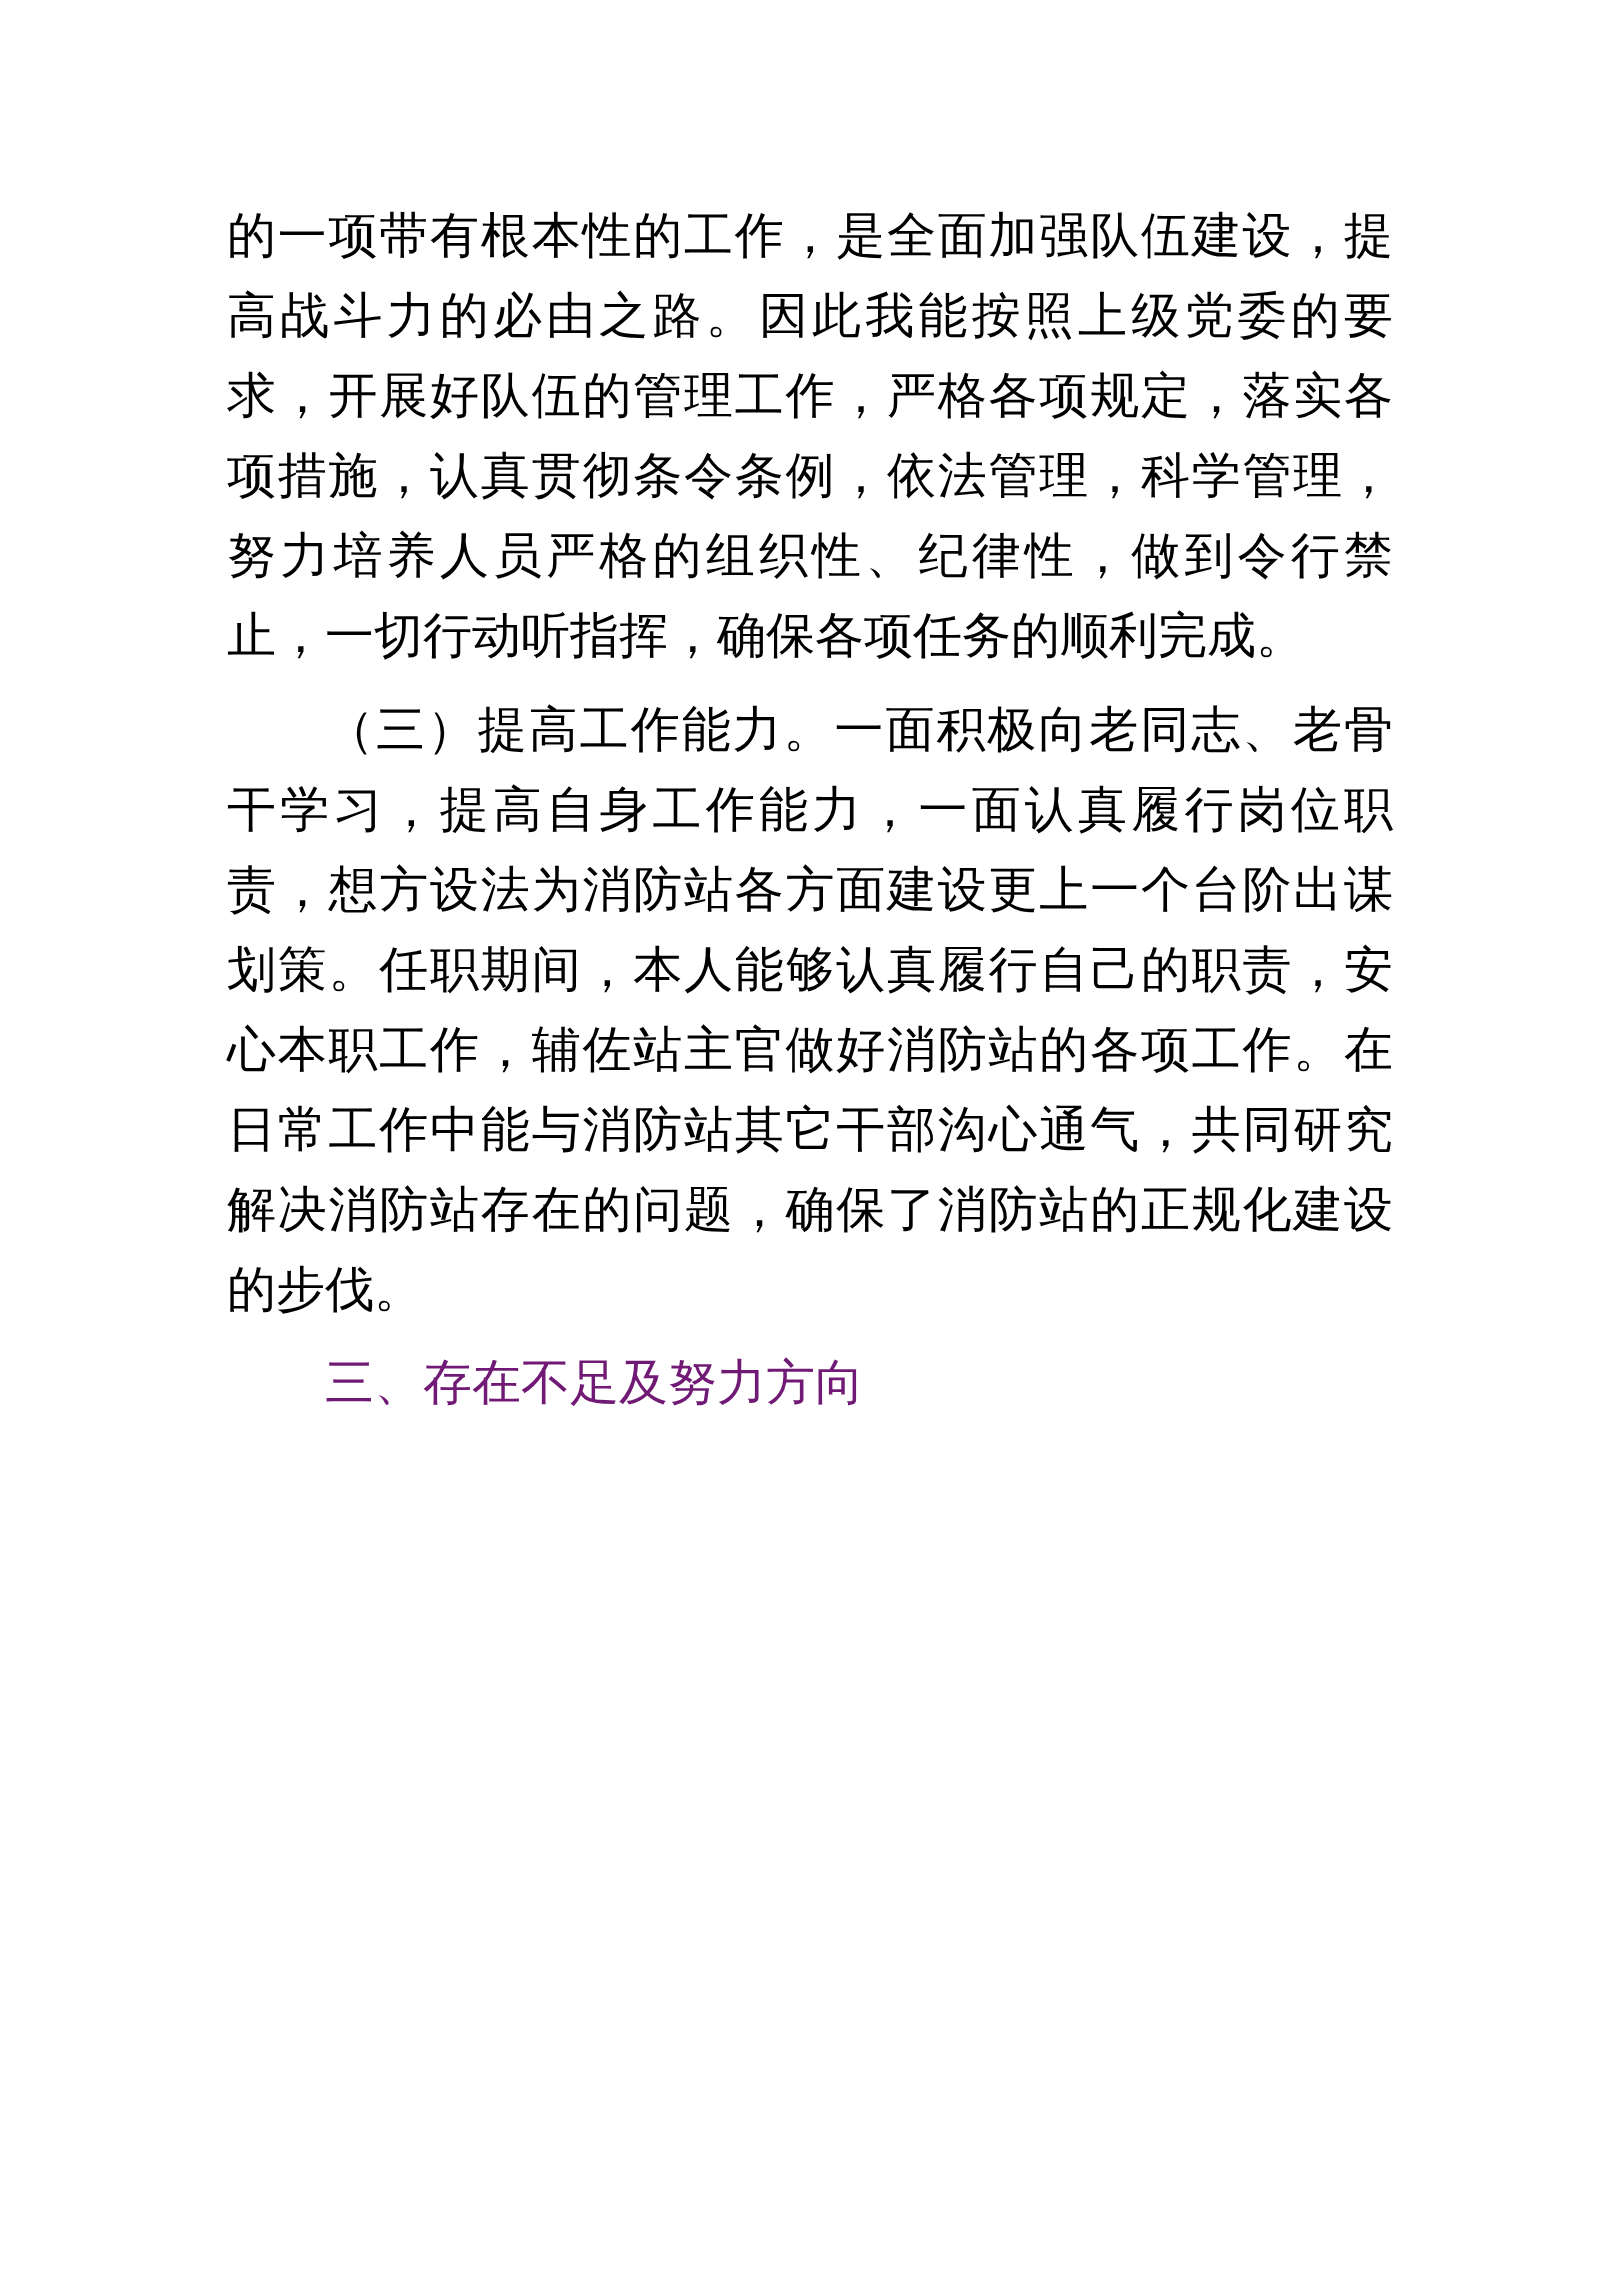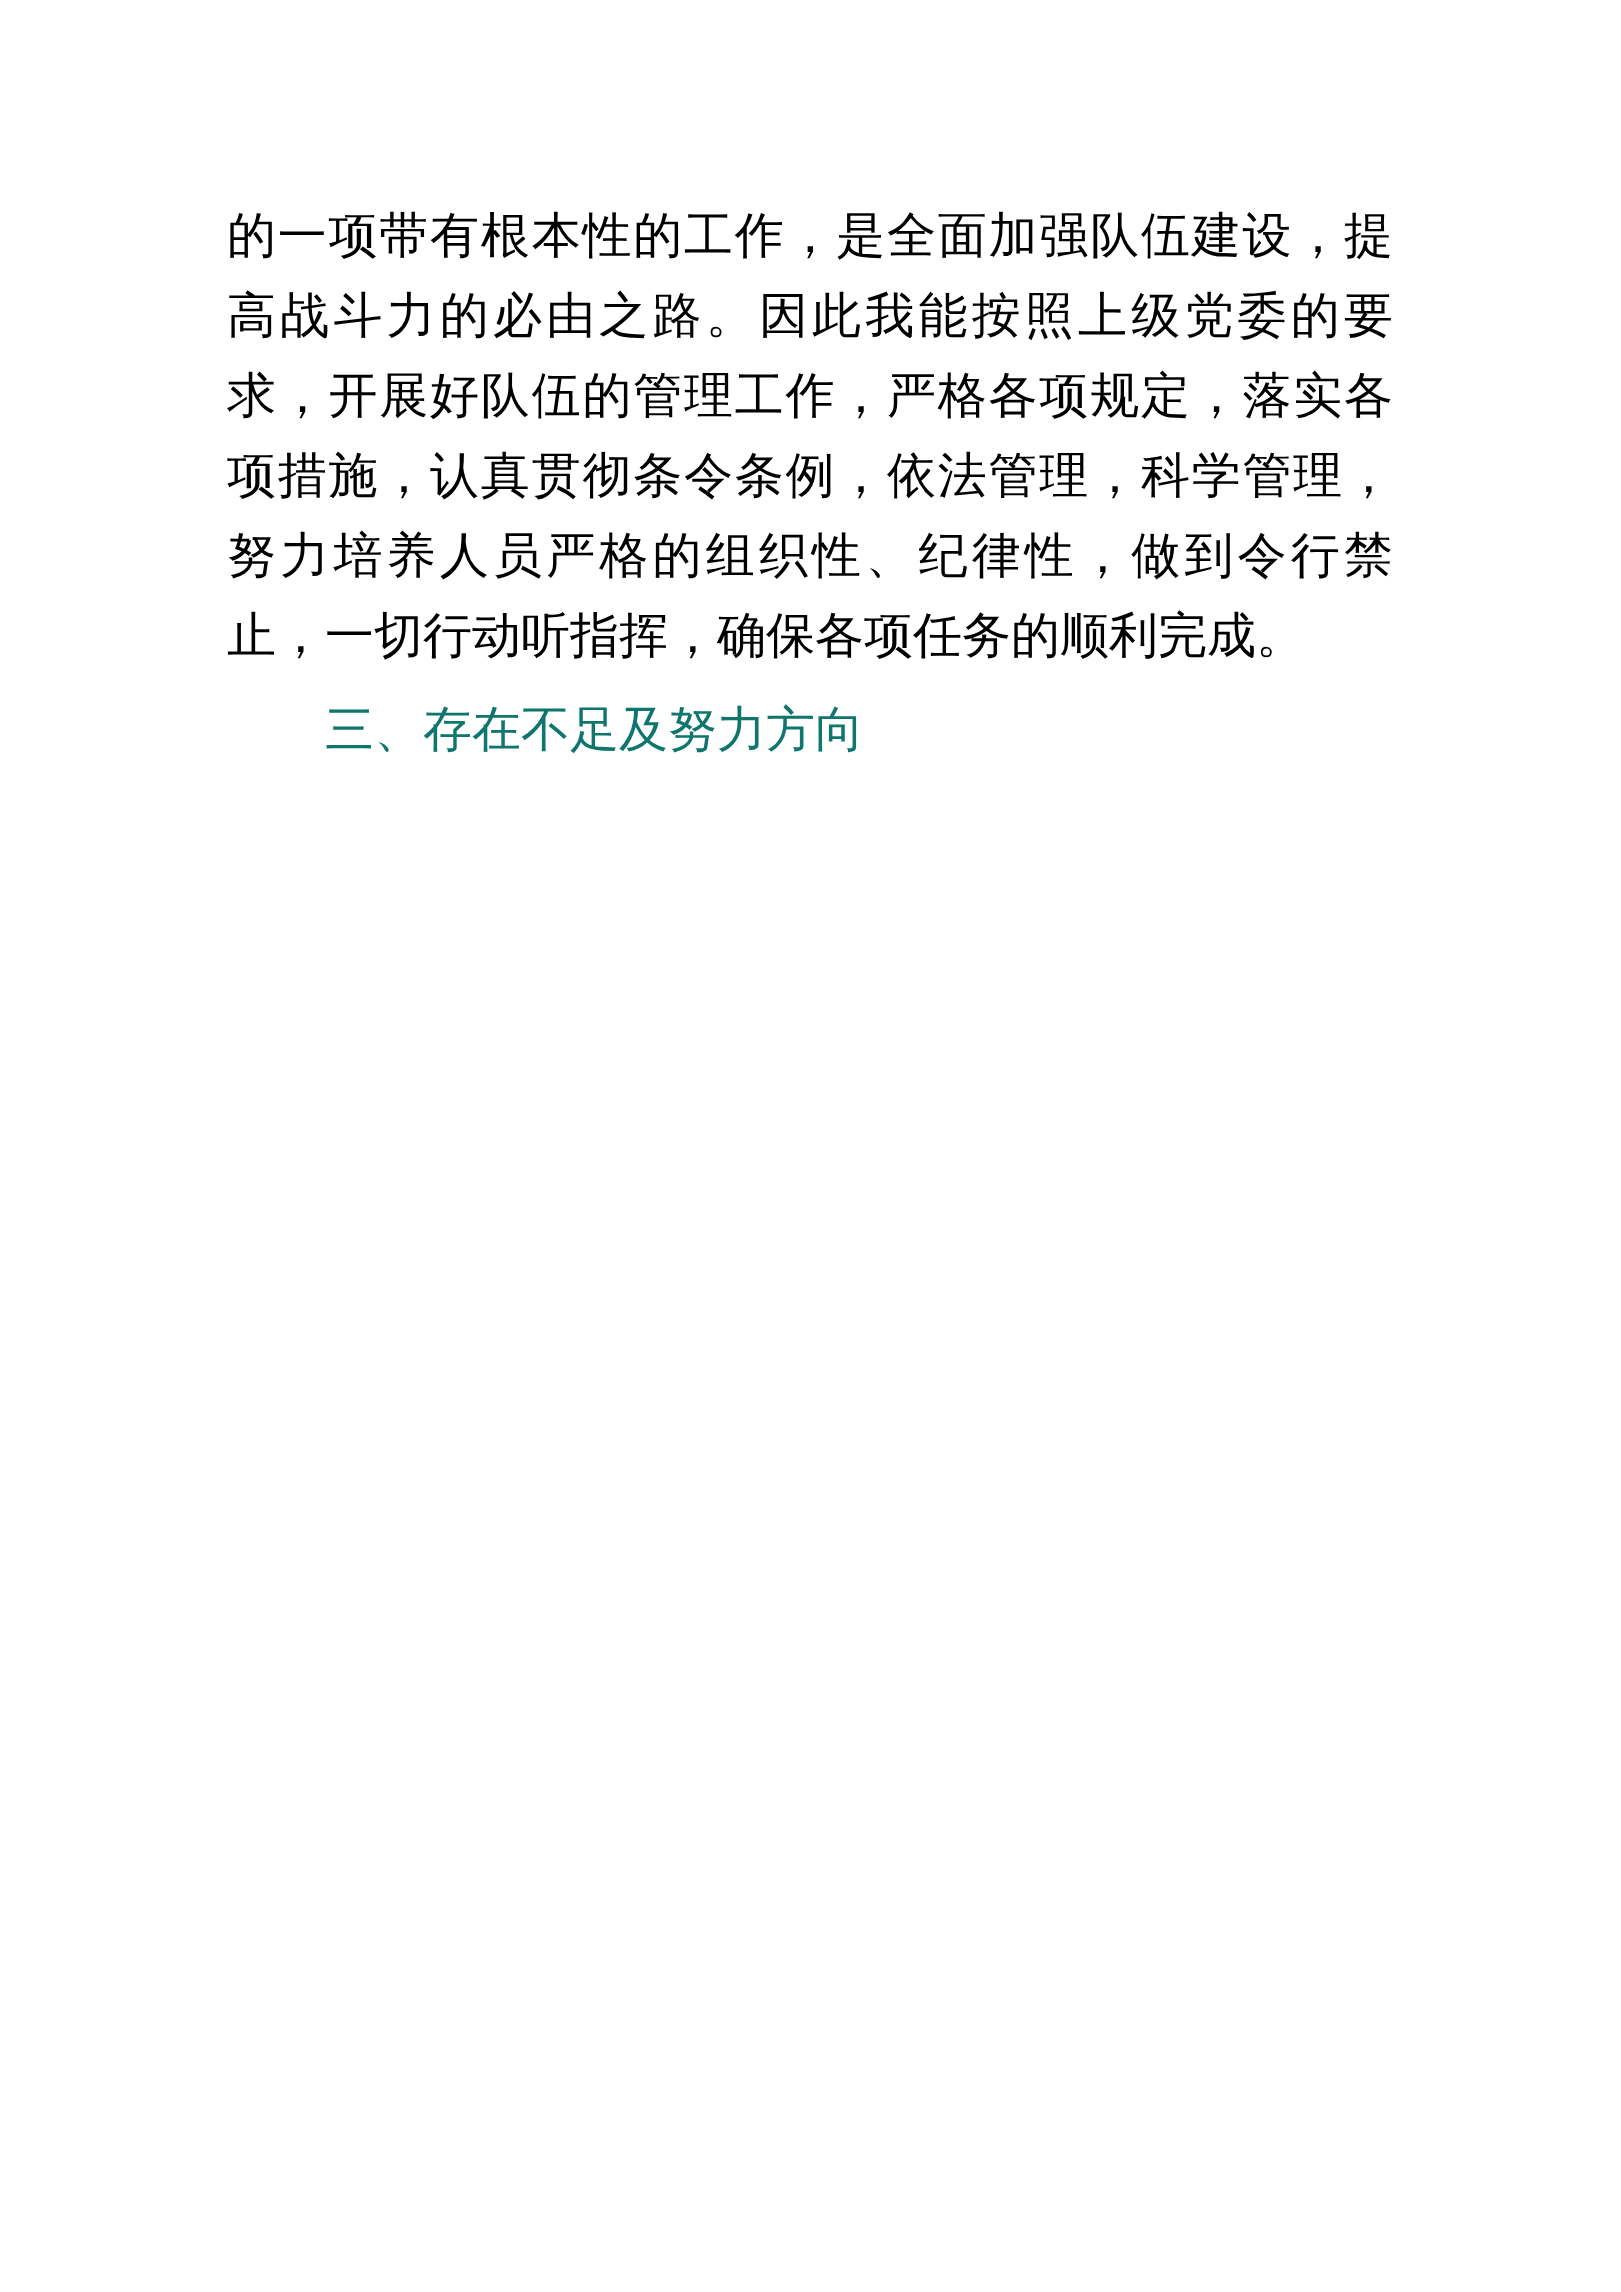--- a/index.html
+++ b/index.html
@@ -33,28 +33,29 @@
     margin: 0 0 13.7px 0;
     letter-spacing: 0px;
     font-weight: 500;
   }
   .indent {
     text-indent: 98px;
   }
   .heading {
     font-size: 49px;
     line-height: 80px;
-    color: #0f766e;
+    color: #701a75;
     margin: 0;
     text-indent: 98px;
     font-weight: 500;
   }
 </style>
 </head>
 <body>
 
 <div class="page">
   <div class="content">
     <p class="para">的一项带有根本性的工作，是全面加强队伍建设，提高战斗力的必由之路。因此我能按照上级党委的要求，开展好队伍的管理工作，严格各项规定，落实各项措施，认真贯彻条令条例，依法管理，科学管理，努力培养人员严格的组织性、纪律性，做到令行禁止，一切行动听指挥，确保各项任务的顺利完成。</p>
+    <p class="para indent">（三）提高工作能力。一面积极向老同志、老骨干学习，提高自身工作能力，一面认真履行岗位职责，想方设法为消防站各方面建设更上一个台阶出谋划策。任职期间，本人能够认真履行自己的职责，安心本职工作，辅佐站主官做好消防站的各项工作。在日常工作中能与消防站其它干部沟心通气，共同研究解决消防站存在的问题，确保了消防站的正规化建设的步伐。</p>
     <p class="heading">三、存在不足及努力方向</p>
   </div>
 </div>
 
 
 </body></html>

